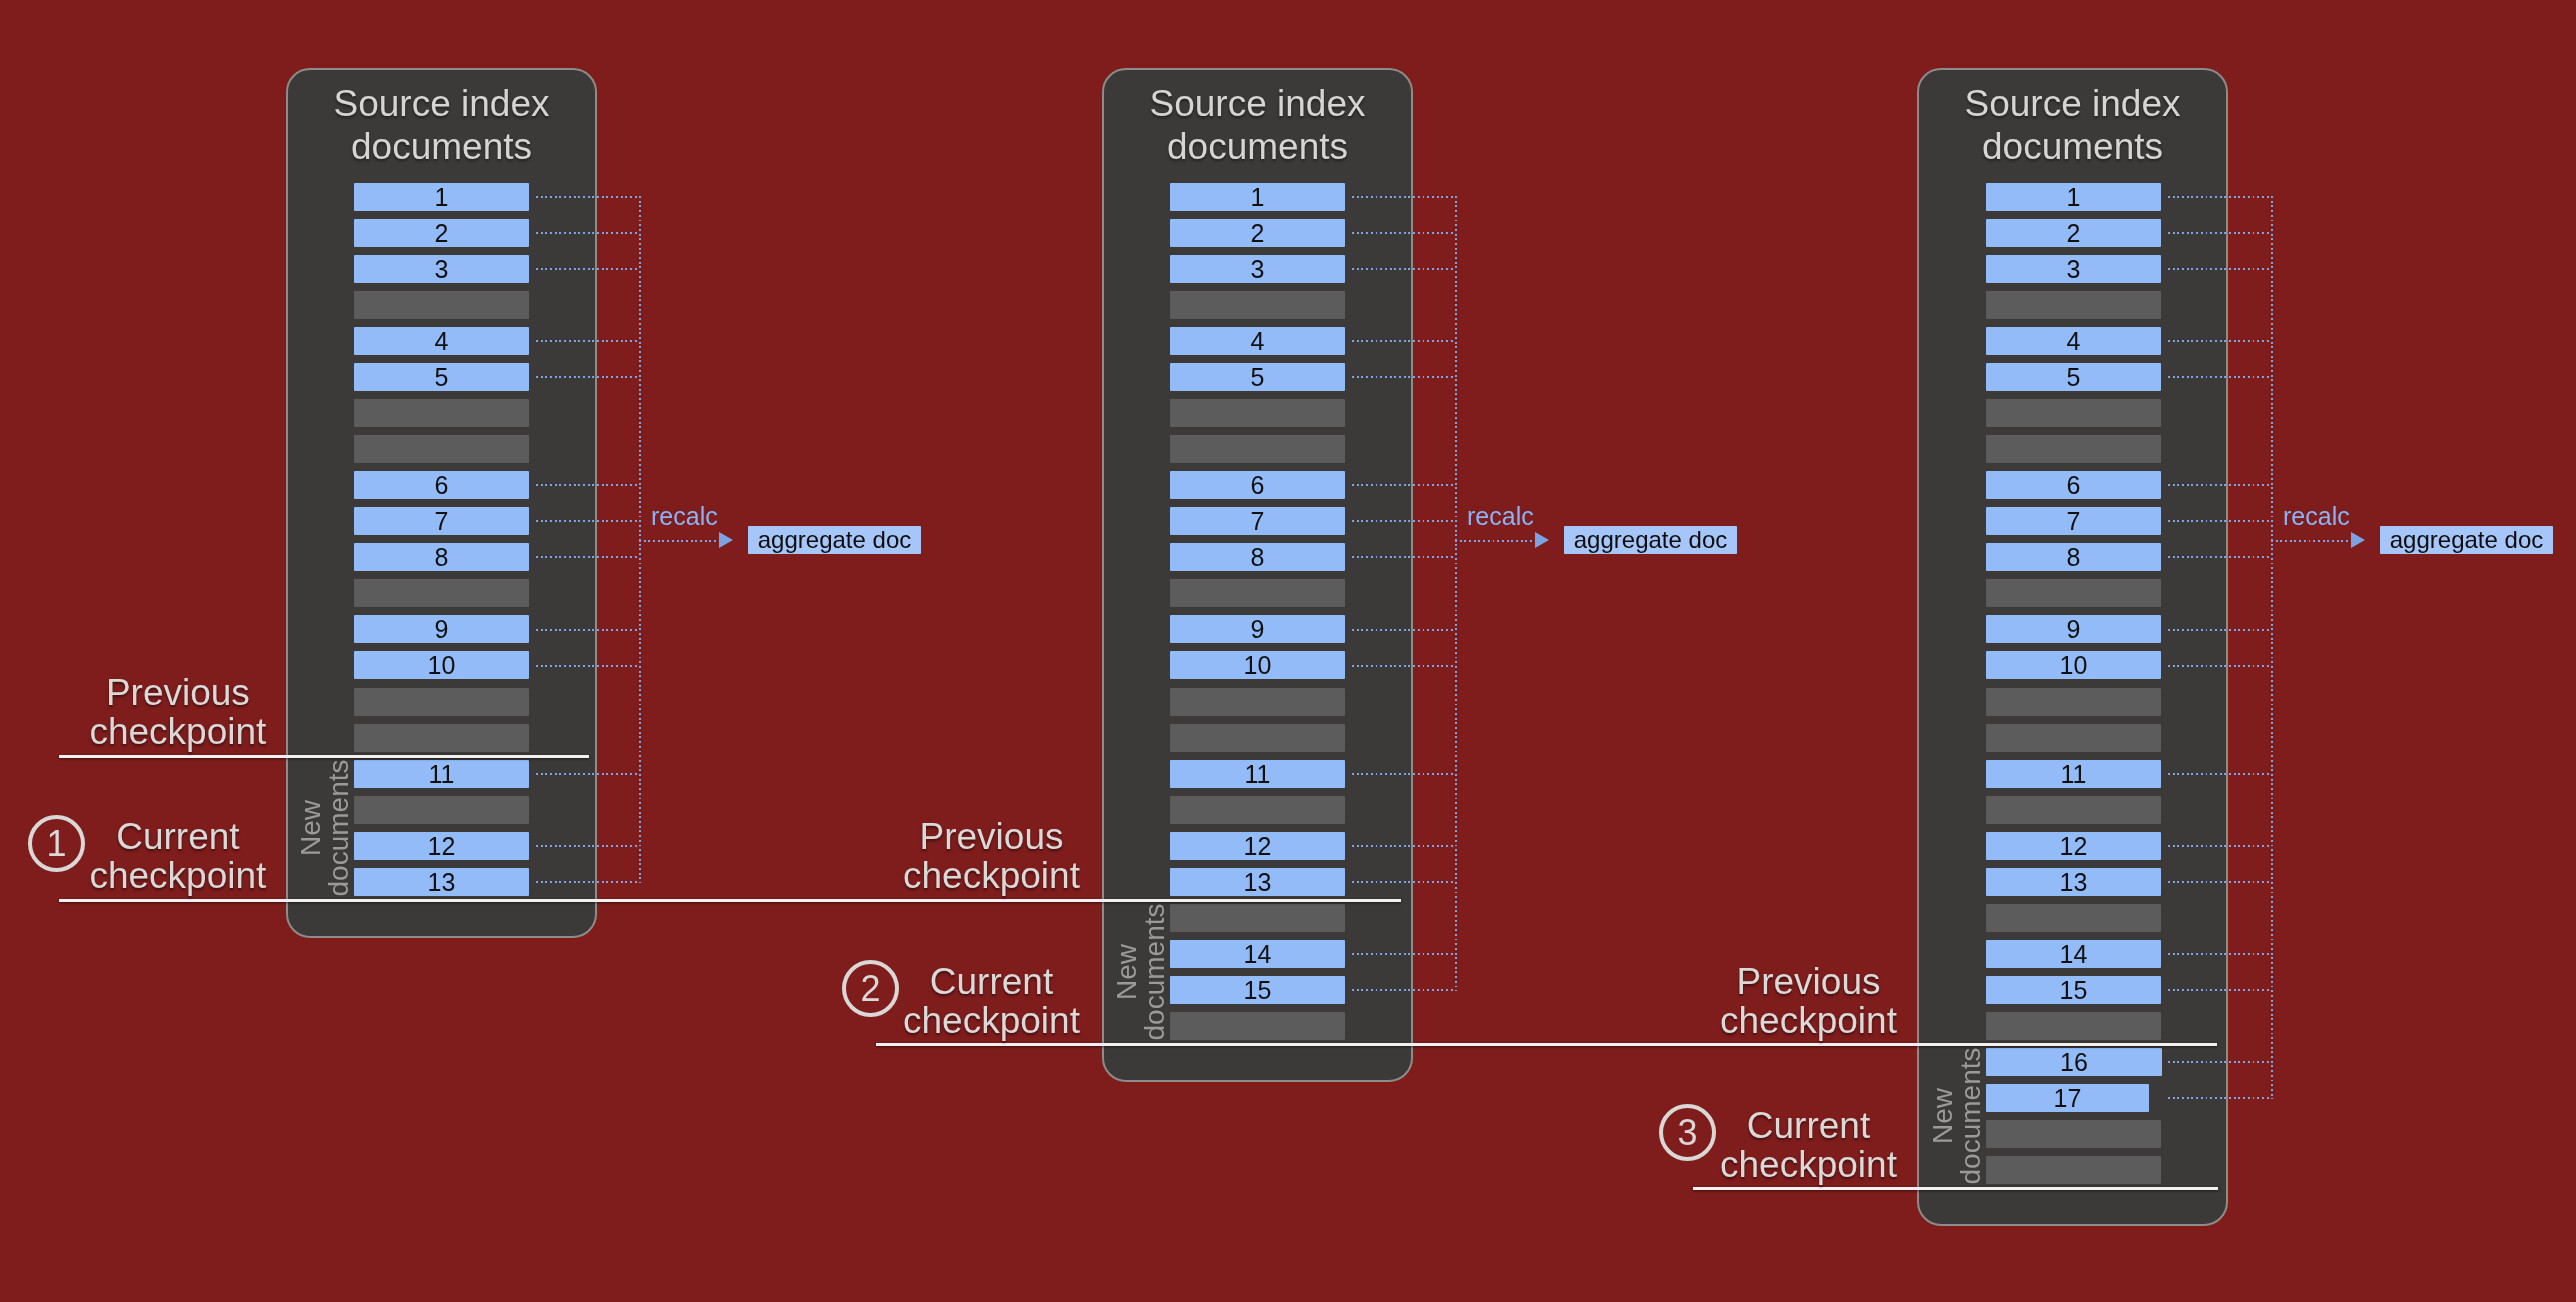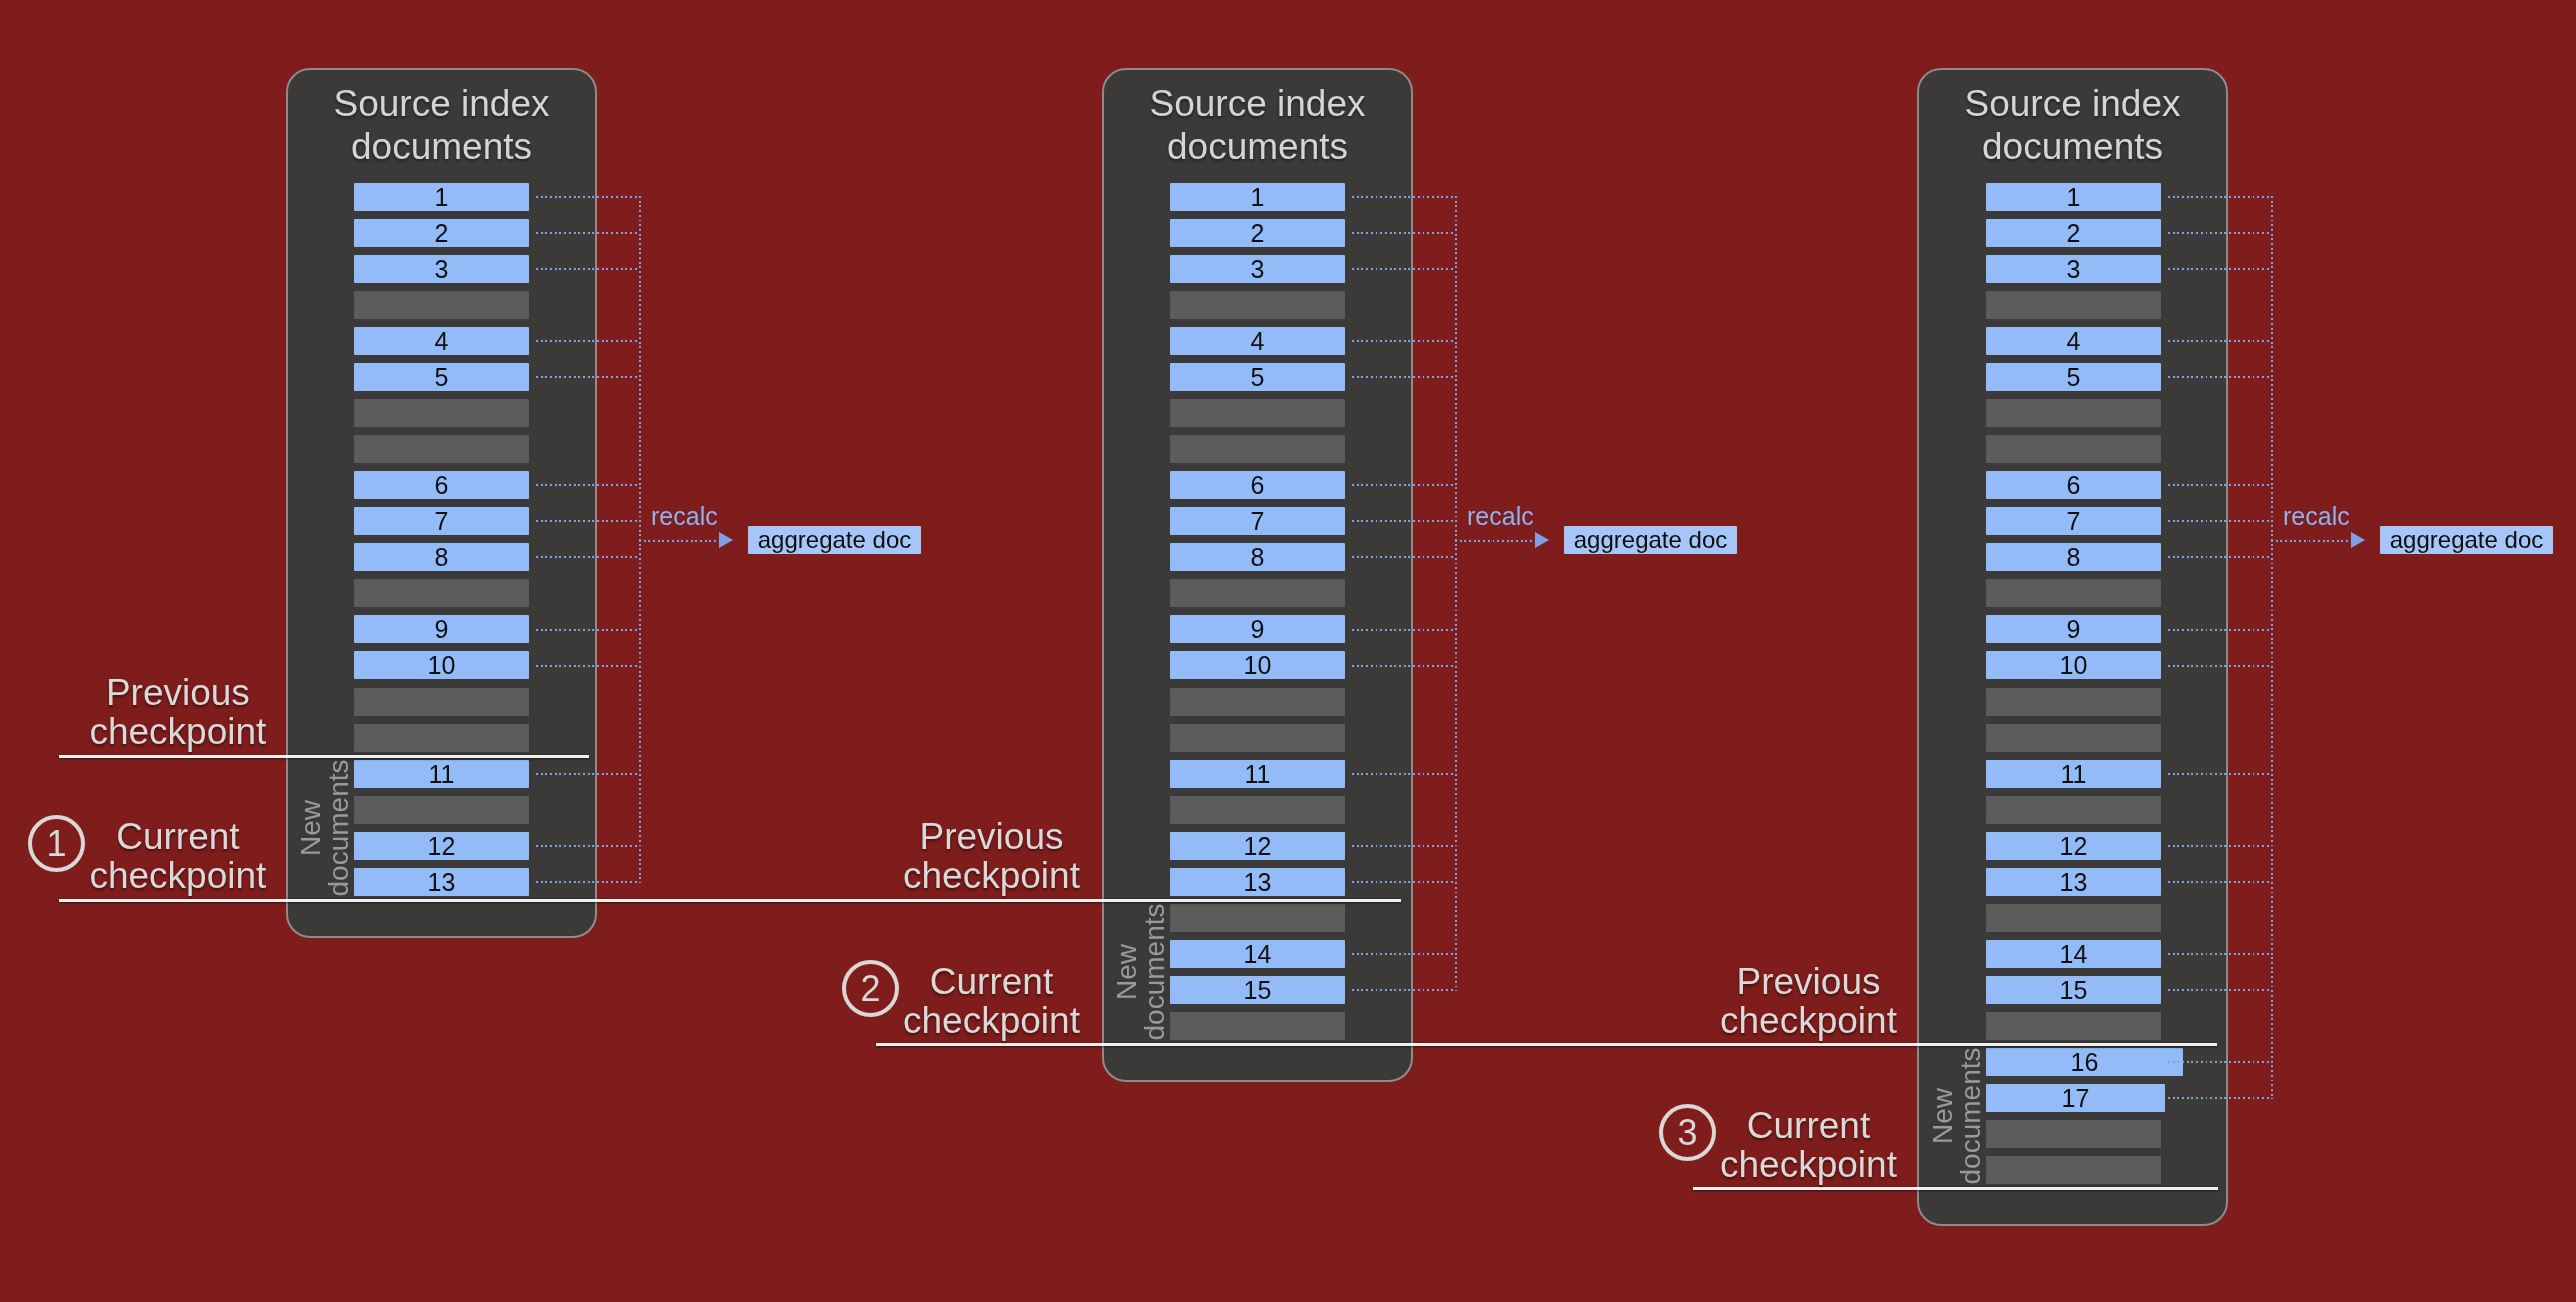--- a/index.html
+++ b/index.html
@@ -317,25 +317,25 @@
     <div class="gap-row" style="left: 1986px; top: 904px; width: 175px;"></div>
     <div class="doc-row" style="left: 1986px; top: 940px; width: 175px;">
       <span>14</span>
     </div>
     <div class="stub" style="left: 2168px; top: 953px; width: 103px;"></div>
     <div class="doc-row" style="left: 1986px; top: 976px; width: 175px;">
       <span>15</span>
     </div>
     <div class="stub" style="left: 2168px; top: 989px; width: 103px;"></div>
     <div class="gap-row" style="left: 1986px; top: 1012px; width: 175px;"></div>
-    <div class="doc-row" style="left: 1986px; top: 1048px; width: 197px;">
+    <div class="doc-row" style="left: 1986px; top: 1048px; width: 176px;">
       <span>16</span>
     </div>
     <div class="stub" style="left: 2168px; top: 1061px; width: 103px;"></div>
-    <div class="doc-row" style="left: 1986px; top: 1084px; width: 179px;">
+    <div class="doc-row" style="left: 1986px; top: 1084px; width: 163px;">
       <span>17</span>
     </div>
     <div class="stub" style="left: 2168px; top: 1097px; width: 103px;"></div>
     <div class="gap-row" style="left: 1986px; top: 1120px; width: 175px;"></div>
     <div class="gap-row" style="left: 1986px; top: 1156px; width: 175px;"></div>
     <div class="bracket" style="left: 2271px; top: 196px; height: 903px;"></div>
     <div class="arrow-line" style="left: 2271px; top: 540px; width: 81px;"></div>
     <div class="arrow-head" style="left: 2351px; top: 532px;"></div>
     <div class="recalc" style="left: 2283px; top: 502px;">recalc</div>
     <div class="agg-box" style="left: 2380px; top: 526px; width: 173px;">aggregate doc</div>

